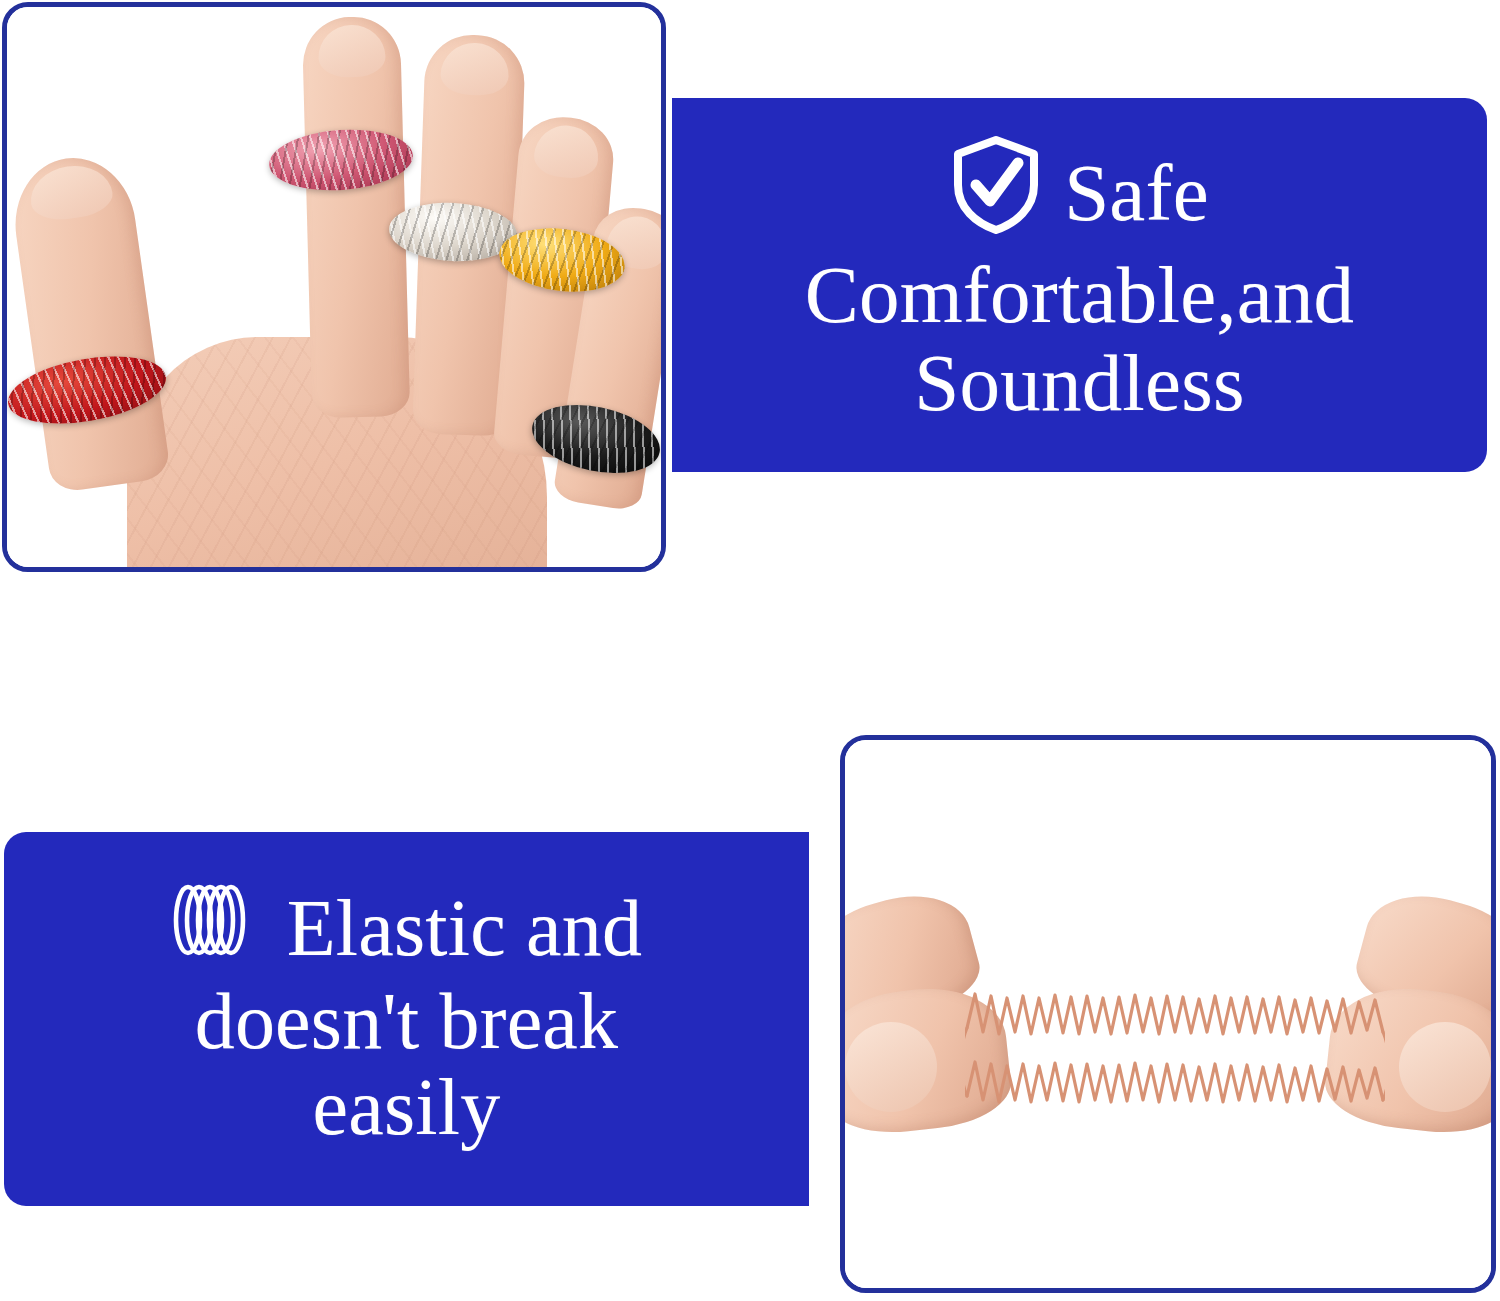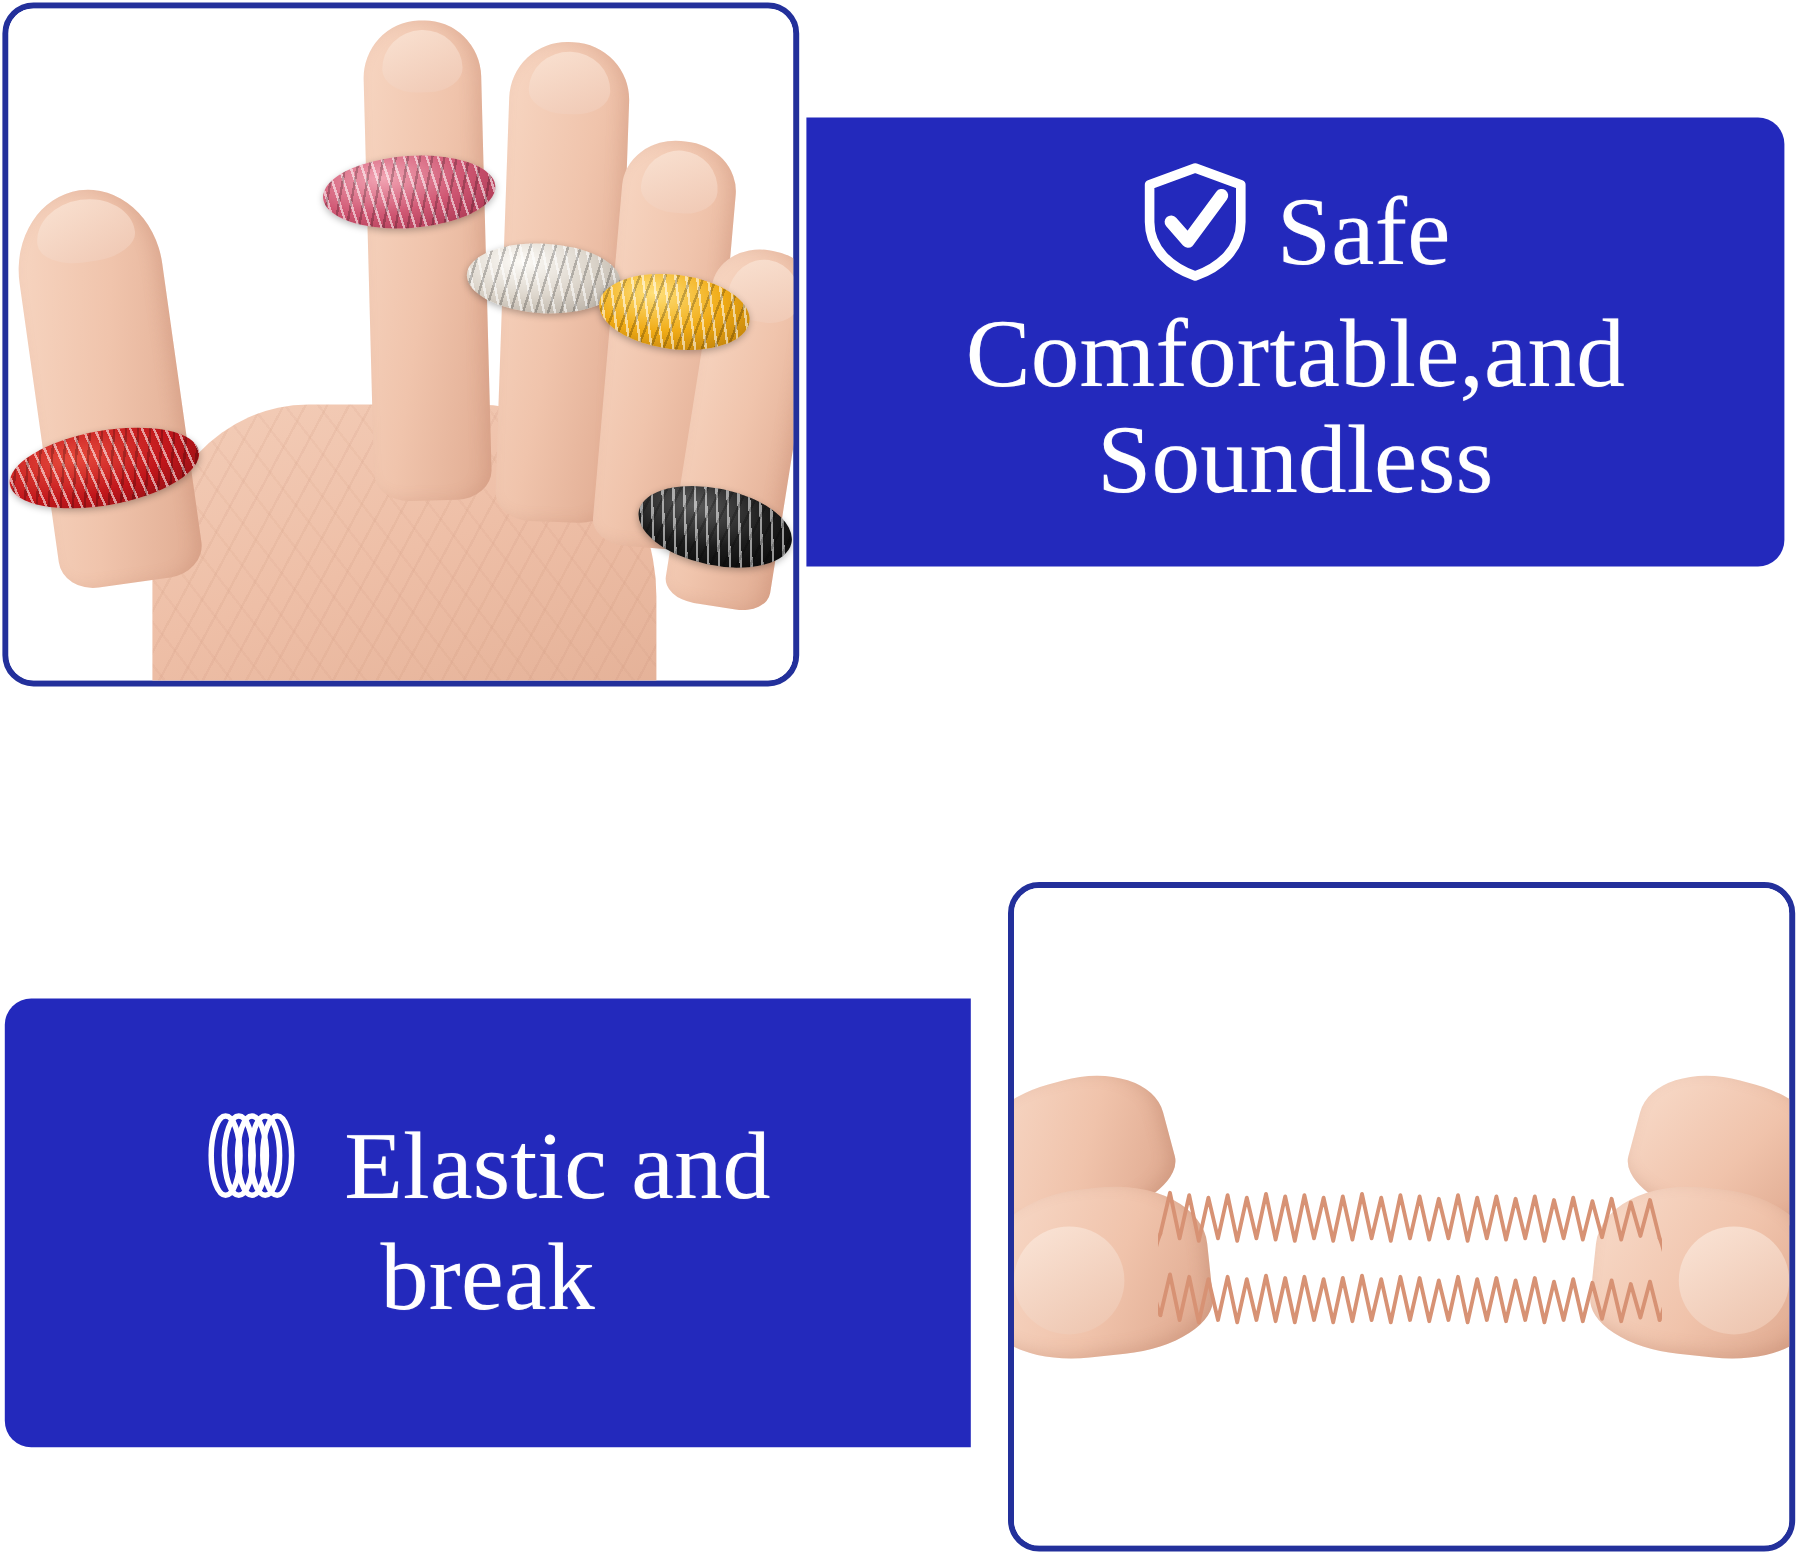--- a/index.html
+++ b/index.html
@@ -294,21 +294,22 @@
               <ellipse cx="28" cy="41" rx="12" ry="33"></ellipse>
               <ellipse cx="39" cy="41" rx="12" ry="33"></ellipse>
               <ellipse cx="50" cy="41" rx="12" ry="33"></ellipse>
               <ellipse cx="60" cy="41" rx="12" ry="33"></ellipse>
             </g>
           </svg>
         </span>
         <span>Elastic and</span>
       </span>
 
-      <span class="line">break</span>
+      <span class="line">doesn't break</span>
+      <span class="line">easily</span>
     </div>
   </div>
 
   <div class="photo-frame" id="photo-stretch">
     <div class="photo-inner">
 
       <div class="pinch-hand" id="hand-left">
         <div class="pinch-finger f-upper"></div>
         <div class="pinch-finger f-lower"></div>
         <div class="pinch-nail  n-lower"></div>

